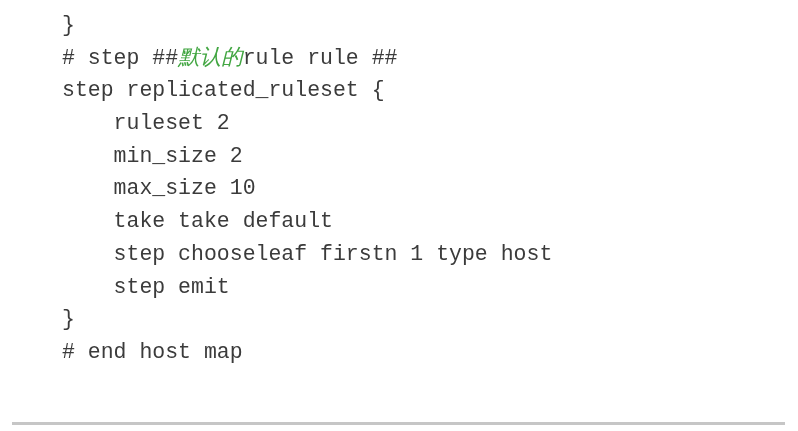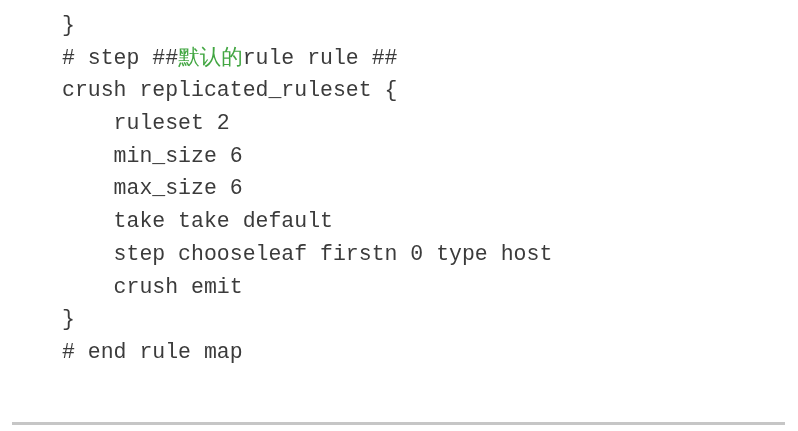--- a/index.html
+++ b/index.html
@@ -29,41 +29,41 @@
     font-family: "Liberation Mono", "DejaVu Sans Mono", monospace;
     font-size: 21.5px;
     line-height: 32.7px;
     color: var(--code-text);
   }
   .code-line {
     white-space: pre;
     height: 32.7px;
   }
   .code-line span { white-space: pre; }
-  .seg-accent-green { color: var(--accent-green); }
+  .seg-accent-green { color: var(--accent-green); font-style: italic; }
   .divider {
     position: absolute;
     left: 12px;
     right: 13px;
     top: 422px;
     height: 3px;
     background: var(--divider);
   }
 </style>
 </head>
 <body>
 
 <div class="page">
   <div class="code-block">
     <div class="code-line"><span>}</span></div>
     <div class="code-line"><span># step ##</span><span class="seg-accent-green">默认的</span><span>rule rule ##</span></div>
-    <div class="code-line"><span>crush replicated_ruleset {</span></div>
+    <div class="code-line"><span>step replicated_ruleset {</span></div>
     <div class="code-line"><span>    ruleset 2</span></div>
-    <div class="code-line"><span>    min_size 6</span></div>
-    <div class="code-line"><span>    max_size 6</span></div>
+    <div class="code-line"><span>    min_size 2</span></div>
+    <div class="code-line"><span>    max_size 10</span></div>
     <div class="code-line"><span>    take take default</span></div>
-    <div class="code-line"><span>    step chooseleaf firstn 0 type host</span></div>
-    <div class="code-line"><span>    crush emit</span></div>
+    <div class="code-line"><span>    step chooseleaf firstn 1 type host</span></div>
+    <div class="code-line"><span>    step emit</span></div>
     <div class="code-line"><span>}</span></div>
-    <div class="code-line"><span># end rule map</span></div>
+    <div class="code-line"><span># end host map</span></div>
   </div>
   <div class="divider"></div>
 </div>
 
 </body></html>

